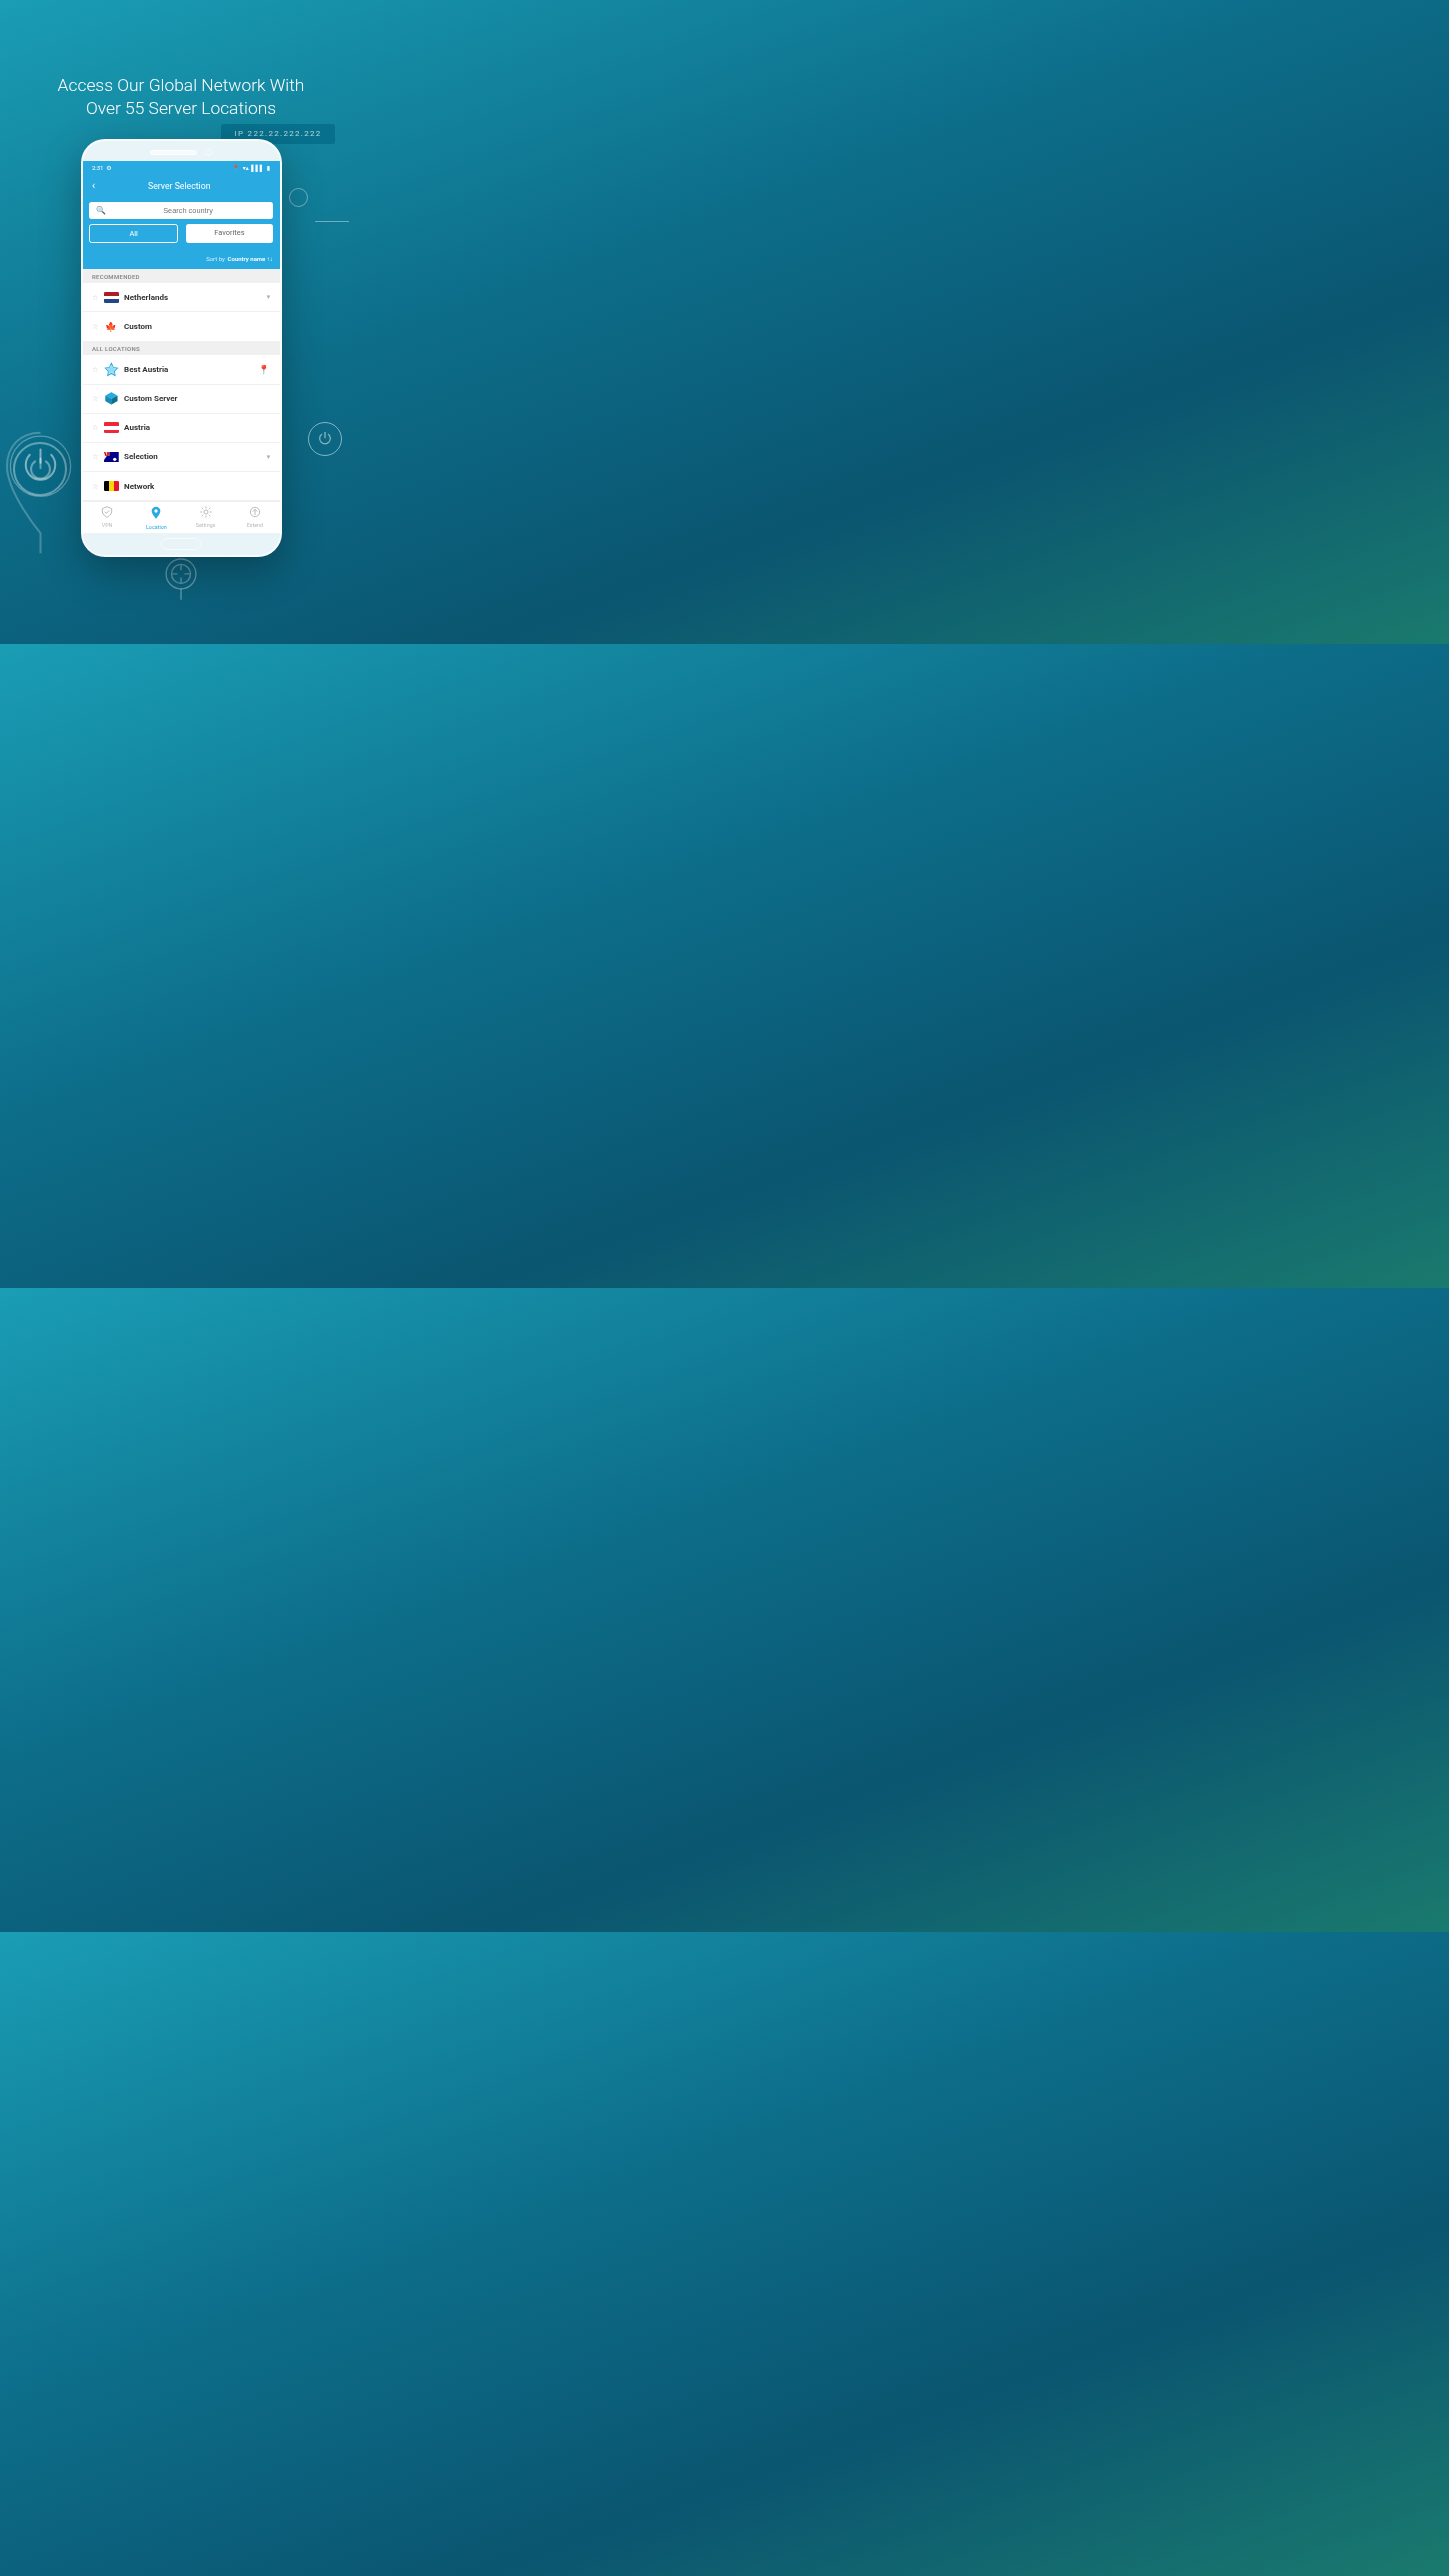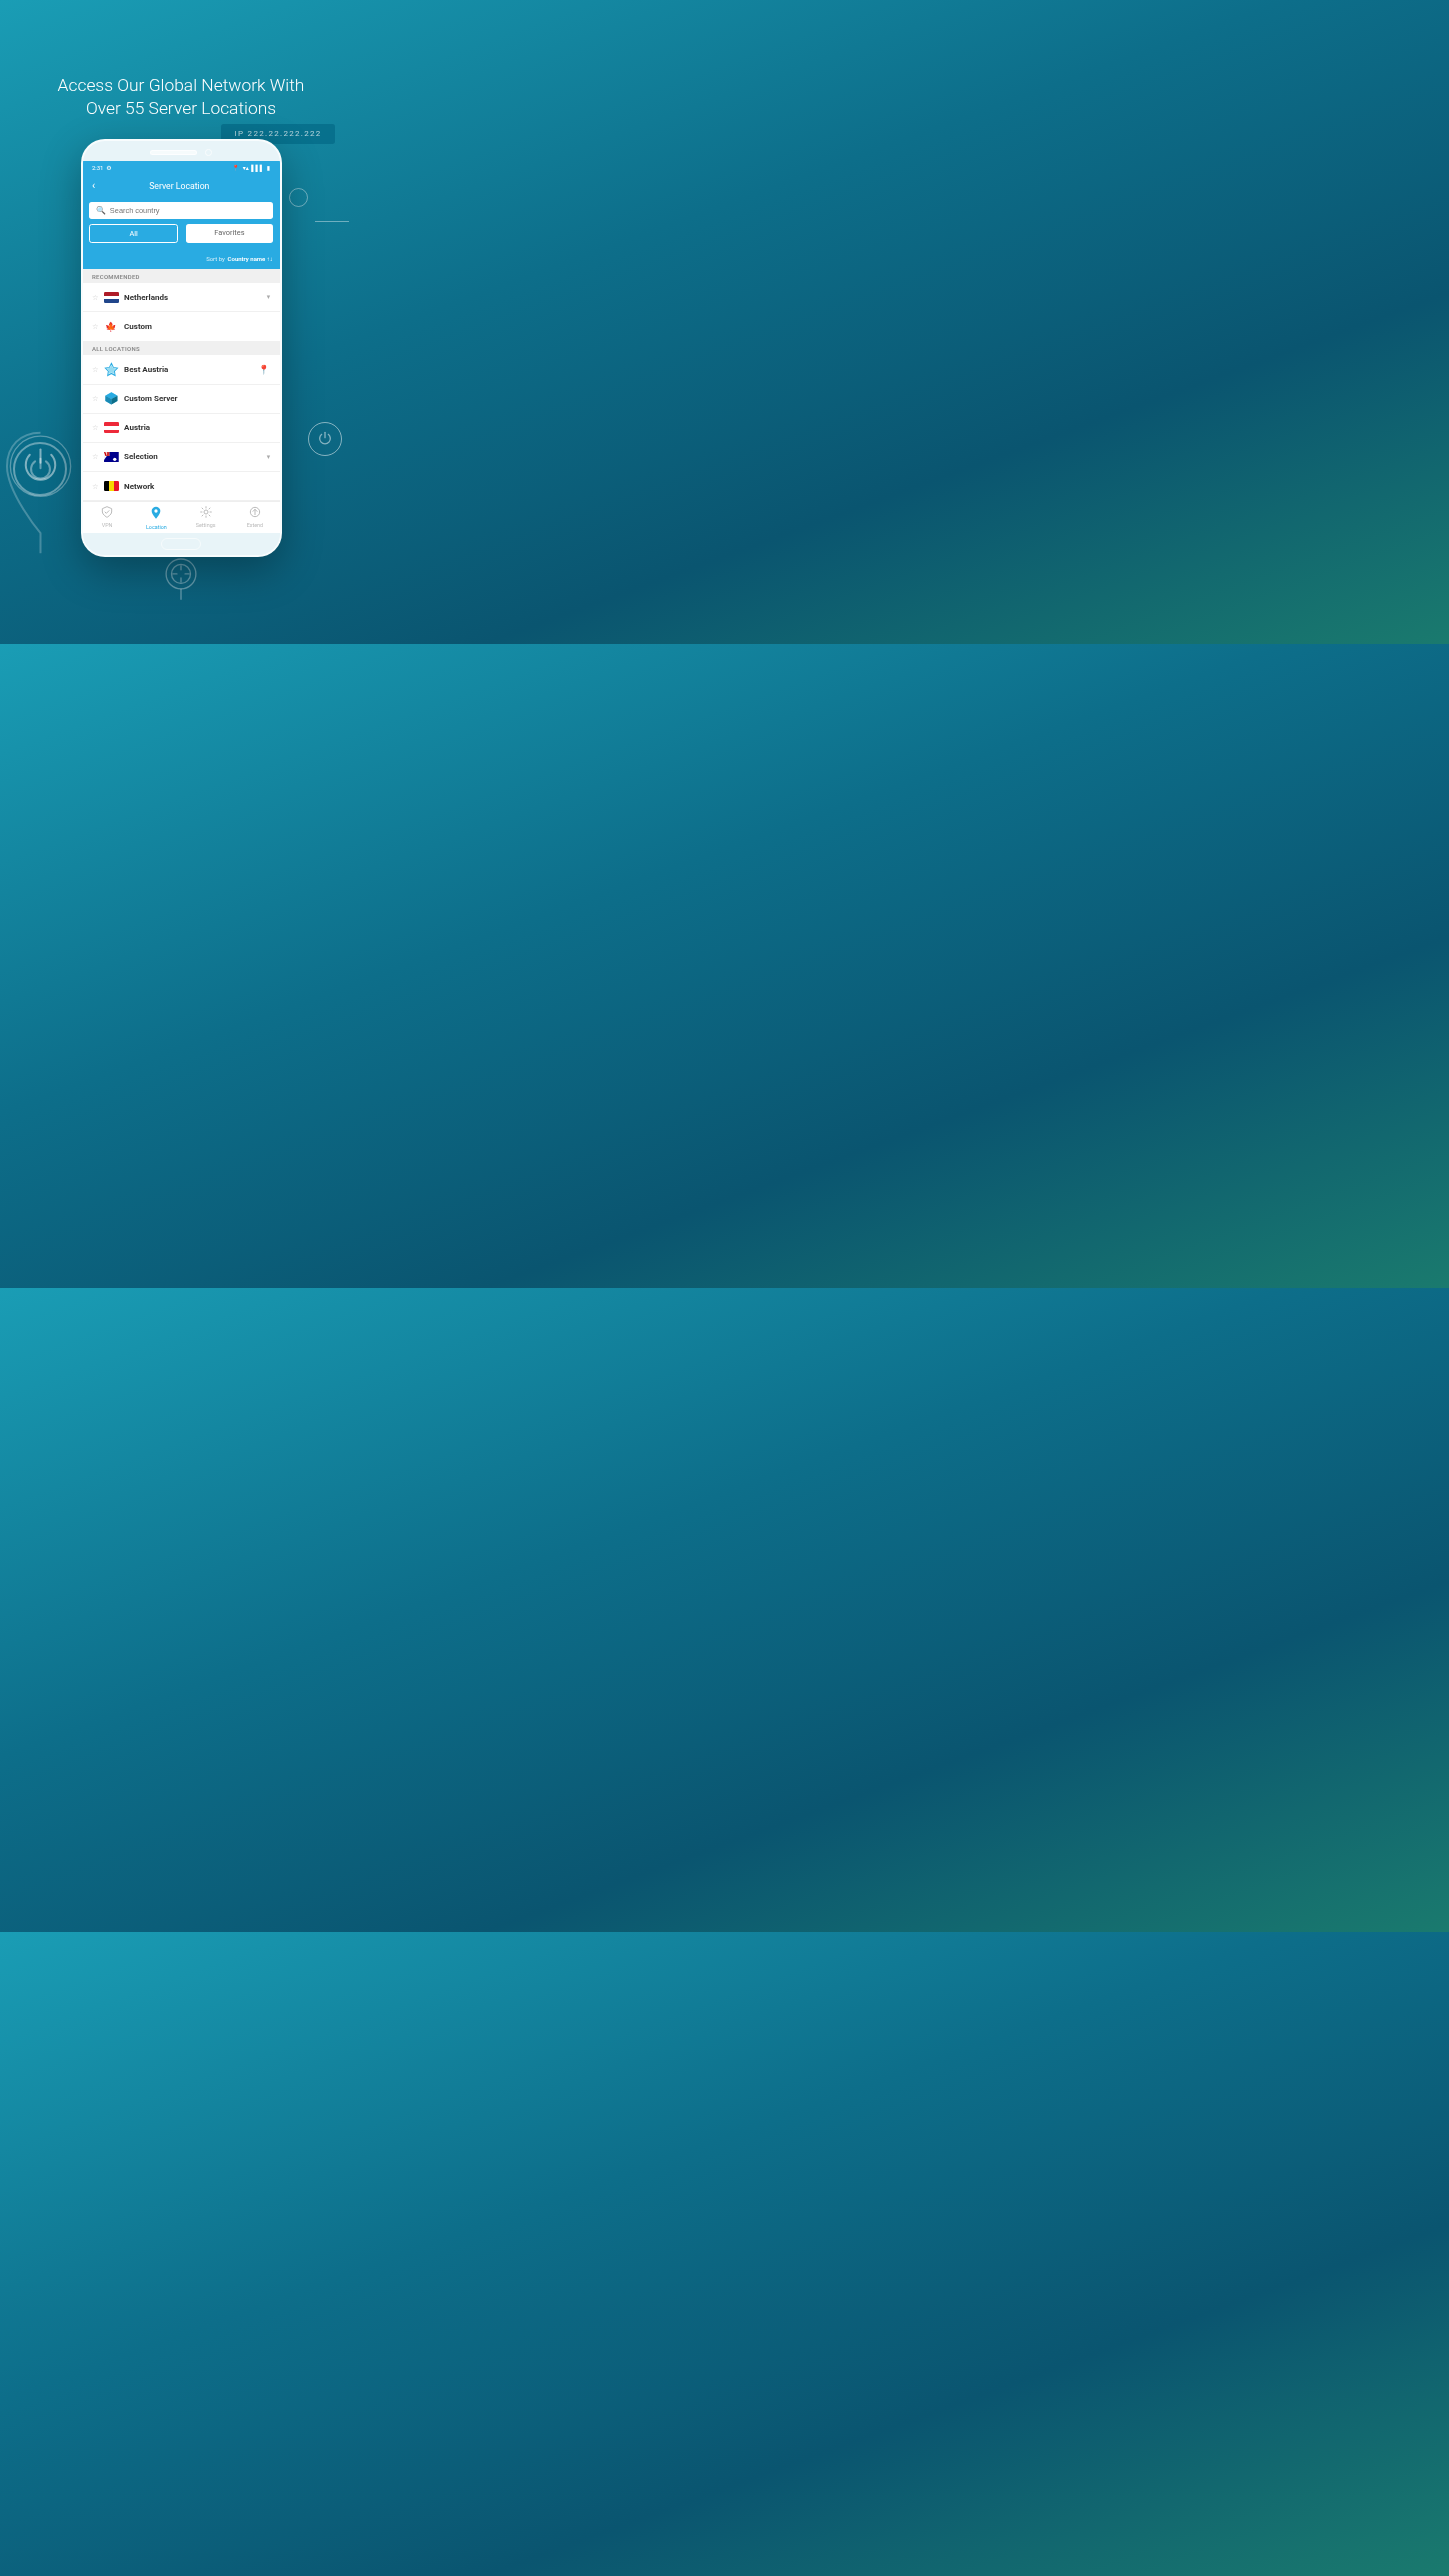--- a/index.html
+++ b/index.html
@@ -138,20 +138,21 @@
       gap: 4px;
     }
     .search-icon { color: #29abe2; font-size: 8px; }
     .search-input {
       border: none;
       outline: none;
       font-size: 7.4px;
       color: #999;
       background: transparent;
       width: 100%;
+      text-align: center;
     }
 
     .tabs-row {
       background: #29abe2;
       display: flex;
       padding: 0 6.7px 5.4px;
       gap: 8px;
     }
     .tab-btn {
       flex: 1;
@@ -364,21 +365,21 @@
       <div class="status-right">
         <span>📍</span>
         <span>▾▴</span>
         <span>▌▌▌</span>
         <span>▮</span>
       </div>
     </div>
 
     <div class="app-bar">
       <span class="app-bar-back">‹</span>
-      <span class="app-bar-title">Server Location</span>
+      <span class="app-bar-title">Server Selection</span>
     </div>
 
     <div class="search-bar">
       <div class="search-input-wrapper">
         <span class="search-icon">🔍</span>
         <input class="search-input" type="text" placeholder="Search country" style="">
       </div>
     </div>
 
     <div class="tabs-row">

